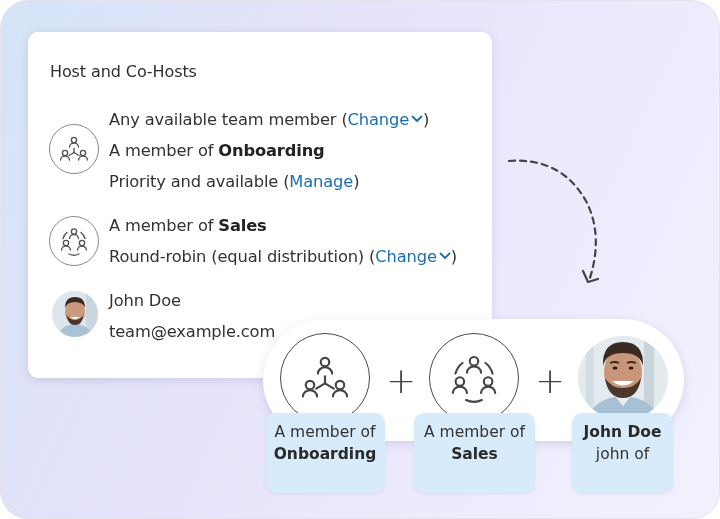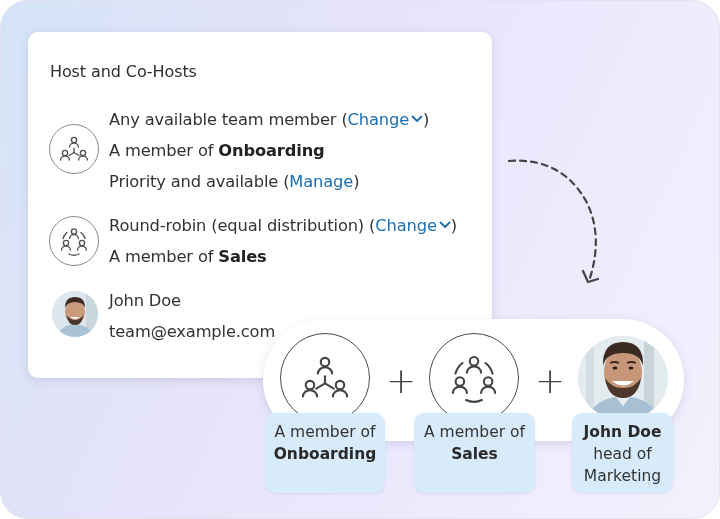--- a/index.html
+++ b/index.html
@@ -113,26 +113,26 @@
             <path d="M4.6 26 a4.4 4 0 0 1 8.8 0"></path>
           <circle cx="25" cy="19" r="2.6"></circle>
             <path d="M20.6 26 a4.4 4 0 0 1 8.8 0"></path>
           <path d="M10 8.5 a11 11 0 0 0 -4 6"></path>
             <path d="M24 8.5 a11 11 0 0 1 4 6"></path>
           <path d="M12 30 a11 11 0 0 0 10 0"></path>
         </svg>
       </div>
       <div class="row-text" style="top:0;">
         <div class="line">
+          <span>A member of </span><b>Sales</b>
+        </div>
+        <div class="line">
           <span>Round-robin (equal distribution) (</span><span class="link"><span>Change</span><svg class="chev" width="12" height="8" viewBox="0 0 12 8">
                 <path d="M1.5 1.5 L6 6 L10.5 1.5" fill="none" stroke="#1a6fb3" stroke-width="1.8" stroke-linecap="round" stroke-linejoin="round"></path>
               </svg></span><span>)</span>
-        </div>
-        <div class="line">
-          <span>A member of </span><b>Sales</b>
         </div>
       </div>
     </div>
 
     <div class="row" style="top:253px;">
       <div class="small-avatar" style="top:6px;">
         <svg width="46" height="46" viewBox="0 0 46 46">
           <rect width="46" height="46" fill="#dde6ec"></rect>
           <rect x="34" y="0" width="12" height="46" fill="#c9d6de"></rect>
           <path d="M6 46 Q8 34 23 33 Q38 34 40 46 Z" fill="#a9c2d6"></path>
@@ -209,16 +209,15 @@
   <div class="tag" style="left:264px; top:412px; width:120px; height:80px;">
     <div>A member of</div>
     <div class="b">Onboarding</div>
   </div>
   <div class="tag" style="left:413px; top:412px; width:121px; height:80px;">
     <div>A member of</div>
     <div class="b">Sales</div>
   </div>
   <div class="tag" style="left:571px; top:412px; width:101px; height:80px;">
     <div class="b">John Doe</div>
-    <div>head of</div>
-    <div>Marketing</div>
+    <div>john of</div>
   </div>
 </div>
 
 </body></html>

